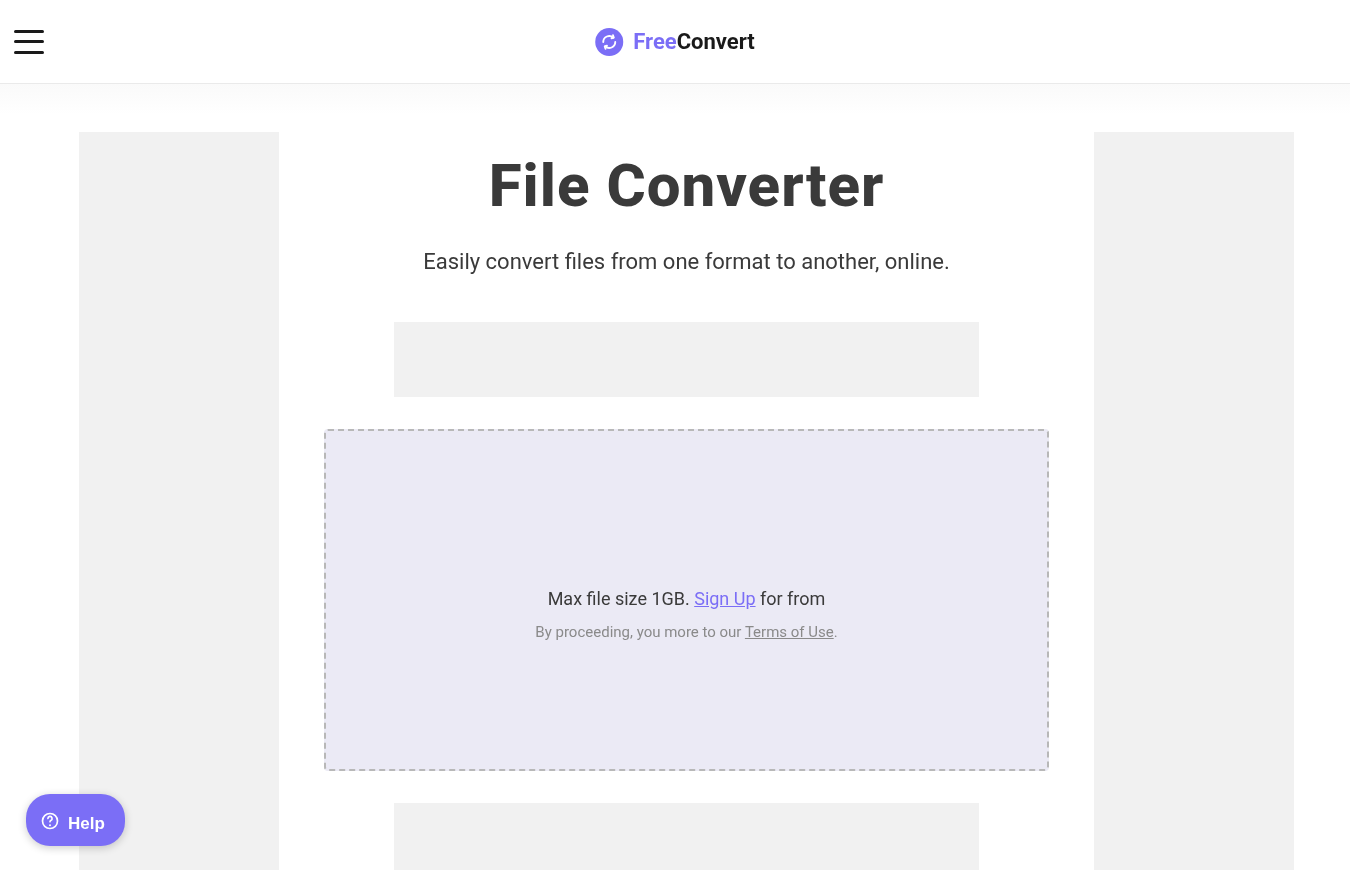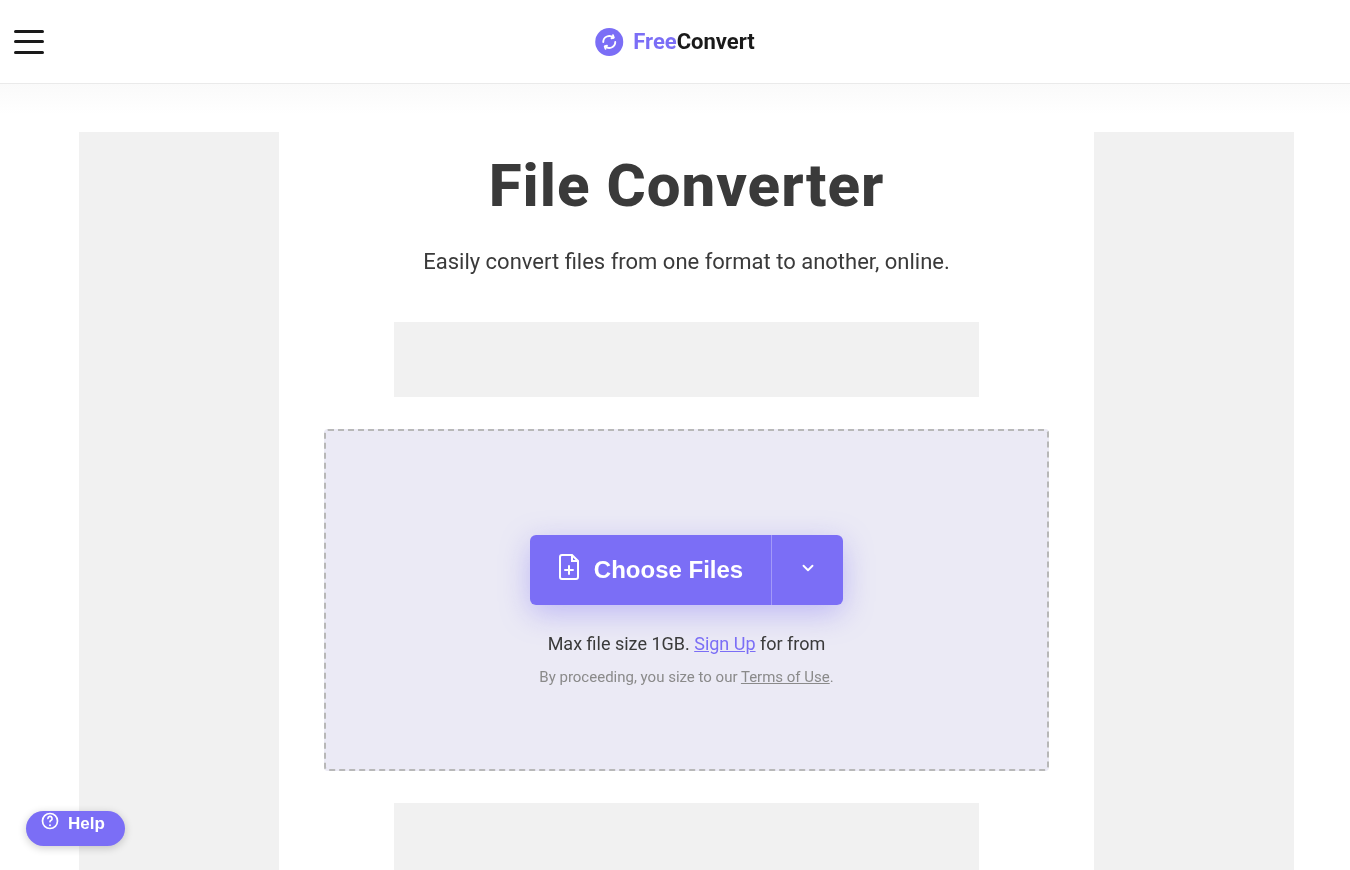--- a/index.html
+++ b/index.html
@@ -205,21 +205,21 @@
     }
     
     .help-btn {
       position: fixed;
       left: 26px;
       bottom: 24px;
       background: #7B6EF6;
       color: #fff;
       border: none;
       border-radius: 24px;
-      padding: 0 20px 10px 14px;
+      padding: 17px 20px 10px 14px;
       font-size: 17px;
       font-weight: 700;
       display: flex;
       align-items: center;
       gap: 8px;
       cursor: pointer;
       box-shadow: 0 2px 8px rgba(0,0,0,0.2);
     }
   </style>
 </head>
@@ -251,46 +251,27 @@
 
     <div class="side-ad"></div>
 
     <div class="main-content">
       <h1 class="page-title">File Converter</h1>
       <p class="page-subtitle">Easily convert files from one format to another, online.</p>
 
       <div class="mid-ad"></div>
 
       <div class="dropzone">
-        <div class="choose-btn-group">
-          <button class="choose-btn">
-            <span>
-              <svg width="24" height="28" viewBox="0 0 24 28" fill="none">
-                <path d="M4 2h10l6 6v16a2 2 0 0 1-2 2H4a2 2 0 0 1-2-2V4a2 2 0 0 1 2-2z" stroke="#fff" stroke-width="2" fill="none"></path>
-                <path d="M14 2v6h6" stroke="#fff" stroke-width="2" fill="none"></path>
-                <path d="M11 13v8M7 17h8" stroke="#fff" stroke-width="2" stroke-linecap="round"></path>
-              </svg>
-            </span>
-            <span>Choose Files</span>
-          </button>
-          <button class="choose-dropdown">
-            <span>
-              <svg width="18" height="18" viewBox="0 0 24 24" fill="none">
-                <path d="M6 9l6 6 6-6" stroke="#fff" stroke-width="2.5" stroke-linecap="round" stroke-linejoin="round"></path>
-              </svg>
-            </span>
-          </button>
-        </div>
 
         <p class="dz-info">
           <span>Max file size 1GB. </span><a href="#">Sign Up</a><span> for from</span>
         </p>
 
         <p class="dz-terms">
-          <span>By proceeding, you size to our </span><a href="#">Terms of Use</a><span>.</span>
+          <span>By proceeding, you more to our </span><a href="#">Terms of Use</a><span>.</span>
         </p>
       </div>
 
       <div class="bottom-ad"></div>
     </div>
 
     <div class="side-ad"></div>
 
   </div>
 </div>

